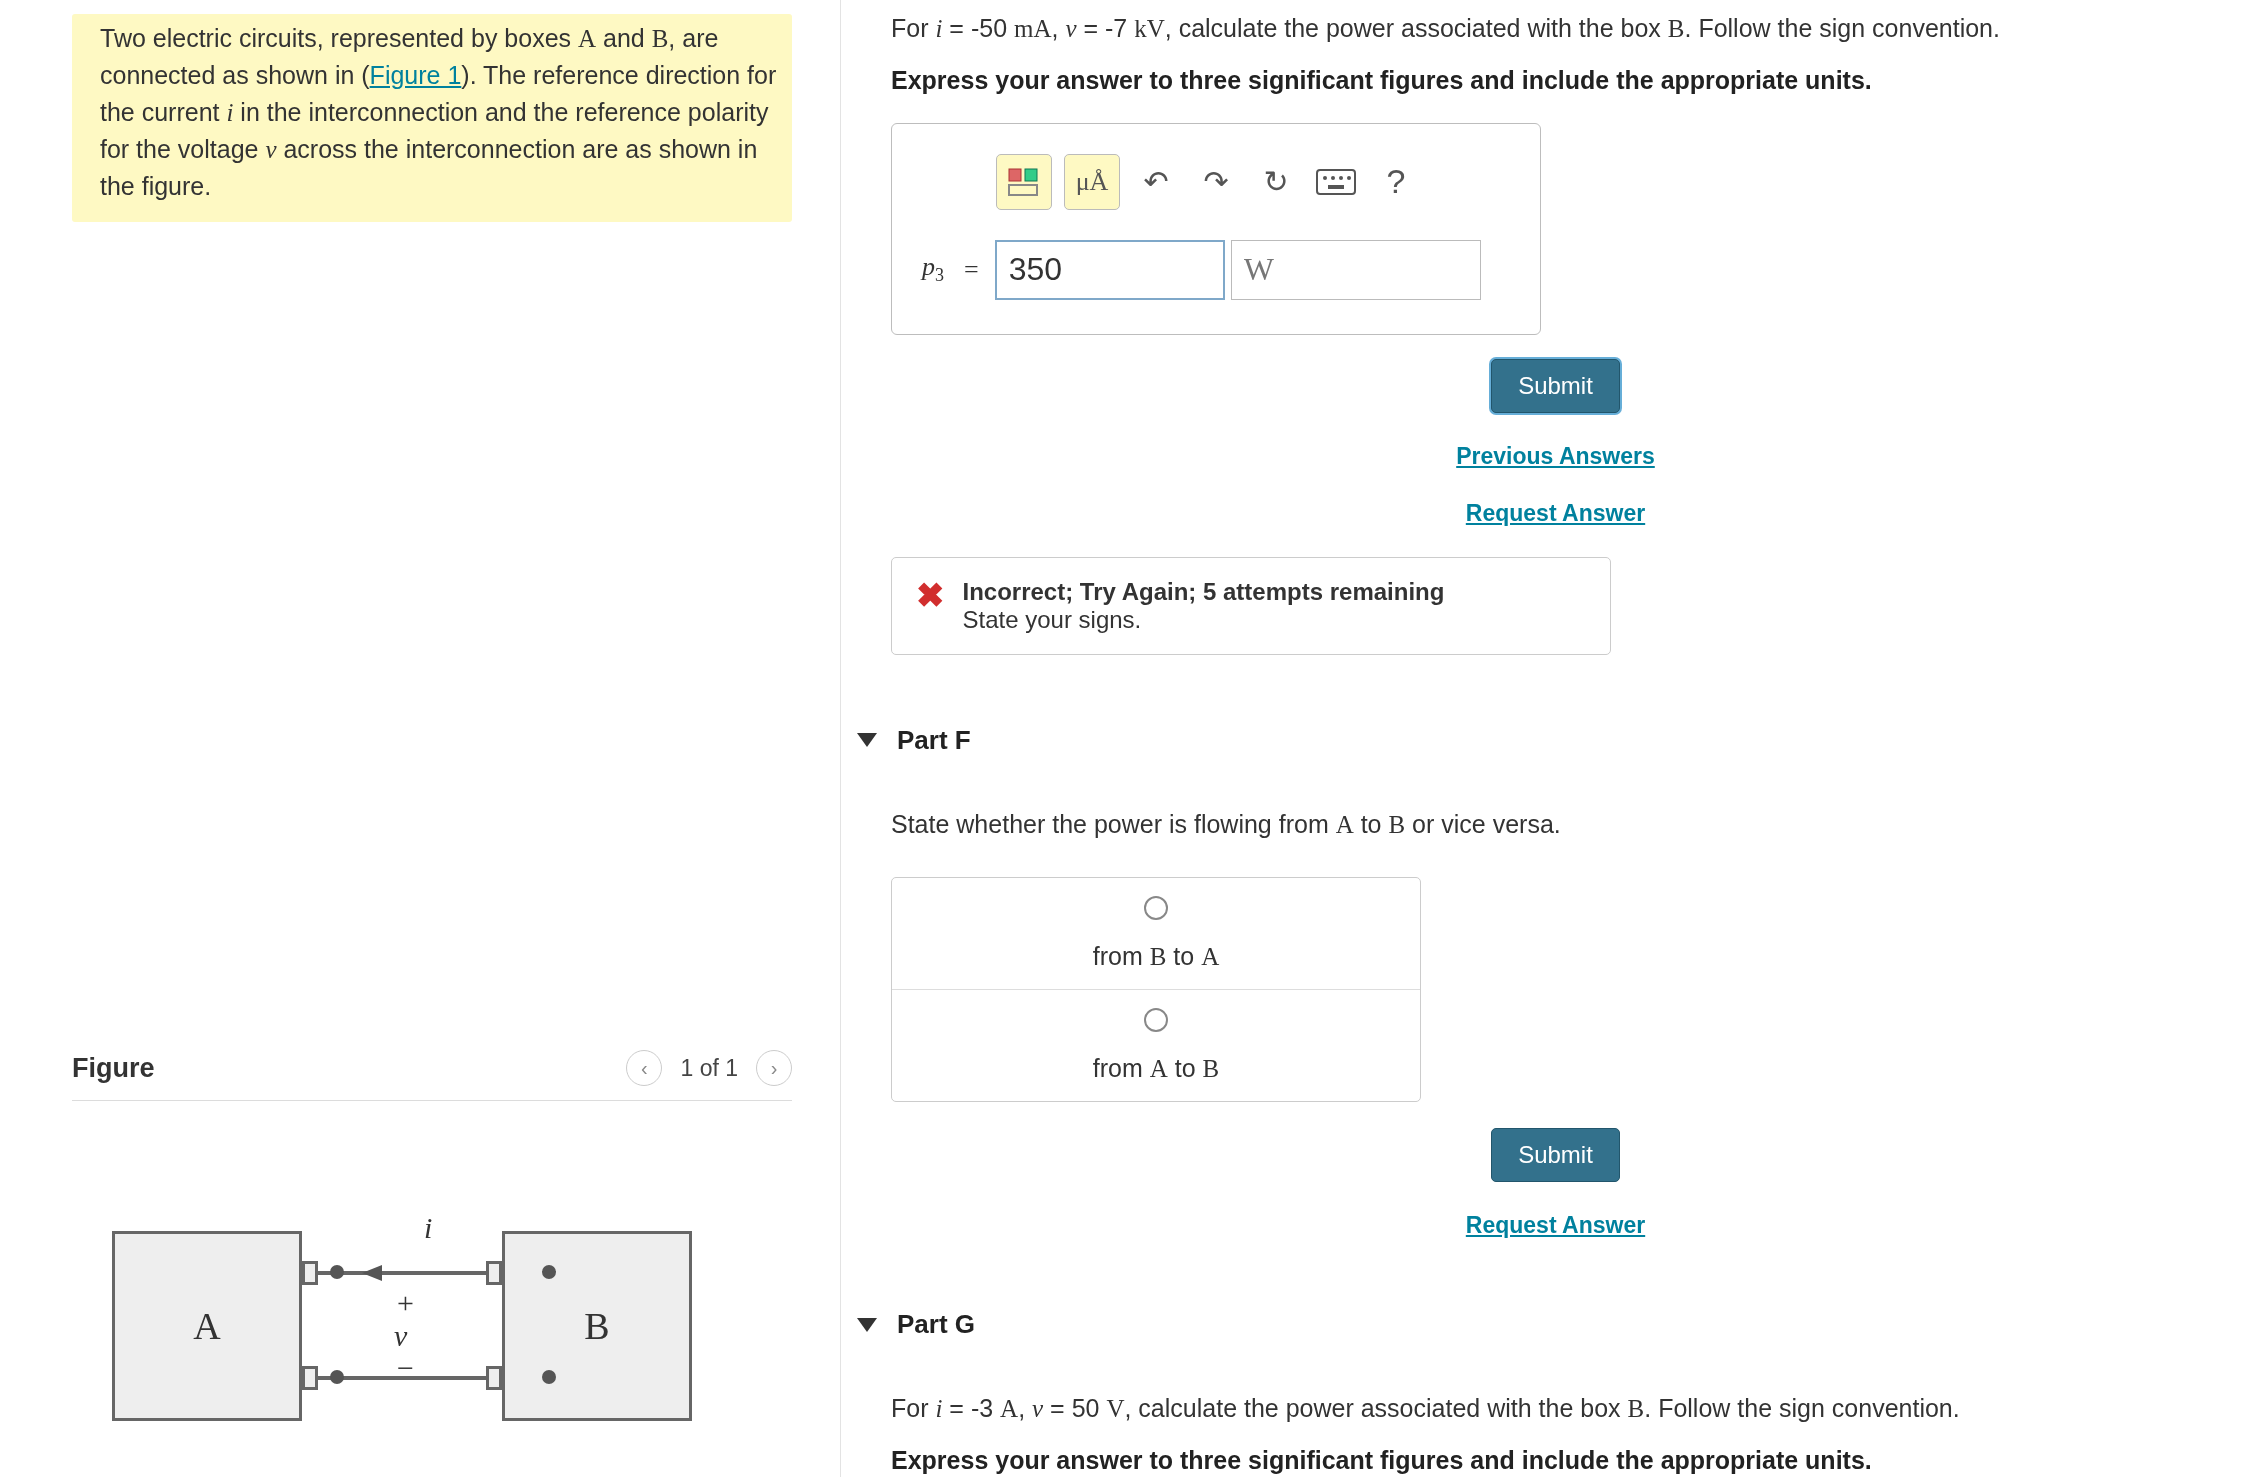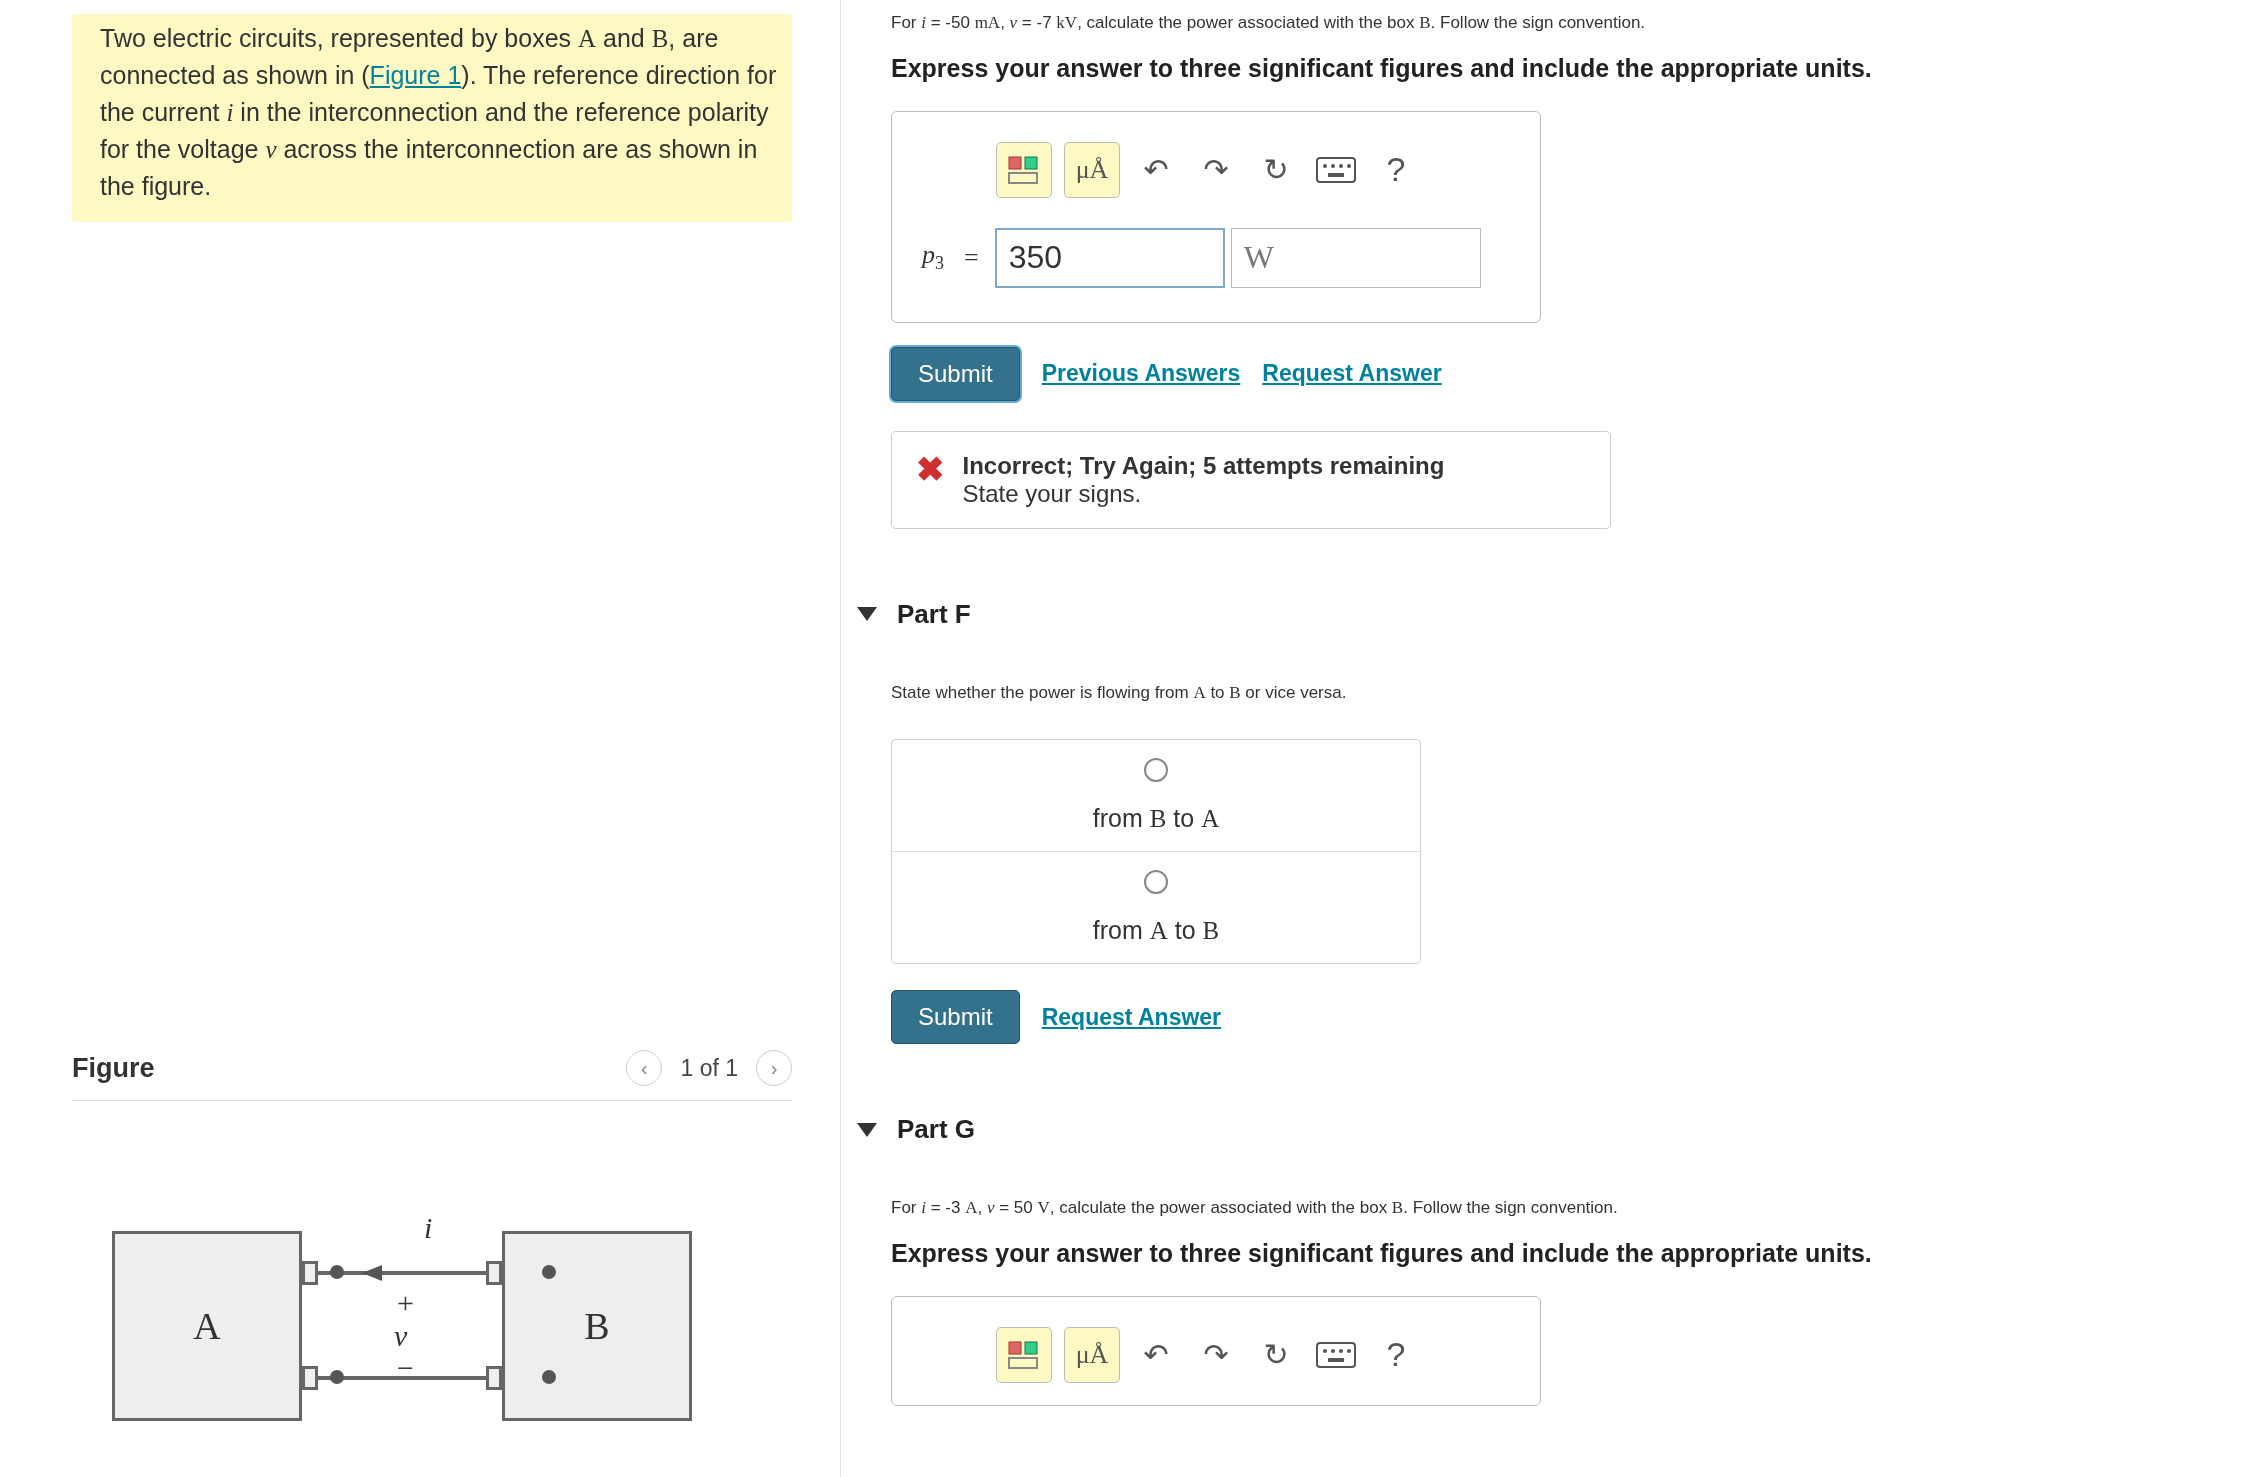--- a/index.html
+++ b/index.html
@@ -59,21 +59,21 @@
   .right-col {
     position: absolute;
     left: 840px;
     top: 0;
     width: 1380px;
     border-left: 1px solid #e3e3e3;
     height: 1477px;
     padding-left: 50px;
     padding-top: 10px;
   }
-  .part-prompt { font-size: 17px; color:#333; margin-bottom: 18px; line-height:1.5;}
+  .part-prompt { font-size: 25px; color:#333; margin-bottom: 18px; line-height:1.5;}
   .bold-instr { font-weight: 700; font-size: 25px; color:#222; margin-bottom:28px;}
   .prompt-math { font-family: "Times New Roman", serif; }
   .answer-panel {
     border: 1px solid #bdbdbd;
     border-radius: 6px;
     padding: 30px 30px 34px 30px;
     width: 650px;
     margin-bottom: 24px;
   }
   .toolbar-row { display:flex; align-items:center; gap:12px; margin-left:74px; margin-bottom:30px;}
@@ -99,21 +99,21 @@
   }
   .unit-input {
     border: 1px solid #bbb;
     height: 60px;
     font-size: 32px;
     padding: 0 12px;
     width: 250px;
     color:#777;
     font-family:"Times New Roman",serif;
   }
-  .action-row { display:flex; align-items:center; gap:22px; margin-bottom: 30px;}
+  .action-row { display:flex; align-items:center; gap:30px; margin-bottom: 30px; flex-direction: column;}
   .submit-btn {
     background: #33718c;
     color:#fff;
     border:1px solid #22566c;
     border-radius:5px;
     font-size:24px;
     padding: 12px 26px;
     cursor:pointer;
   }
   .submit-btn.outlined { box-shadow: 0 0 0 2px rgba(0,120,190,.6); }

